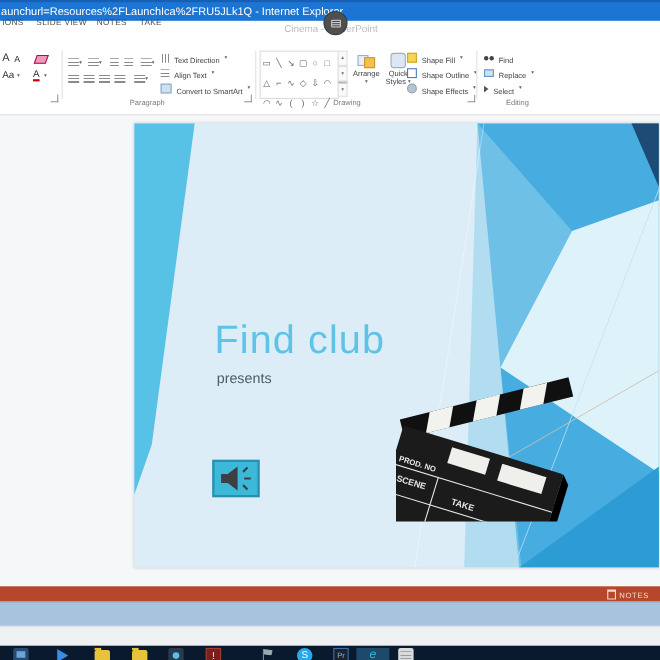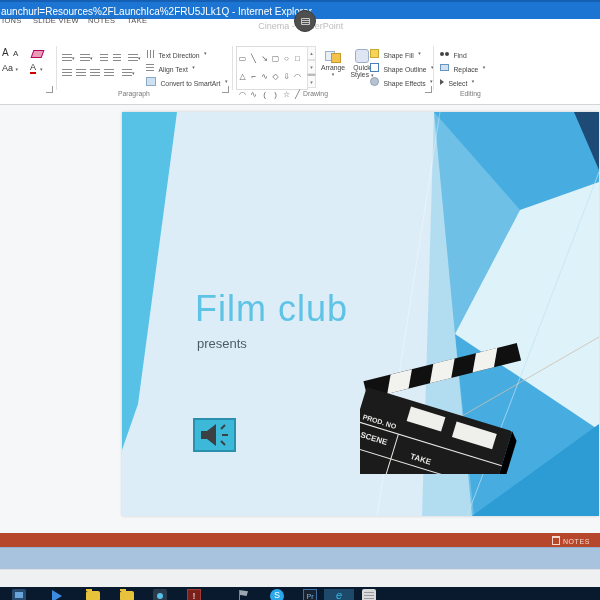--- a/index.html
+++ b/index.html
@@ -183,21 +183,21 @@
       <path d="M312 0 L477 0 L477 404 L350 404 Z" fill="#47ade0"></path>
       <path d="M312 0 L398 98 L333 222 L352 404 L300 404 Z" fill="#8fd0ec" opacity="0.55"></path>
       <path d="M477 70 L477 318 L333 222 L398 98 Z" fill="#ecf7fb" opacity="0.92"></path>
       <path d="M350 404 L477 404 L477 312 Z" fill="#2d9bd4"></path>
       <path d="M452 0 L477 0 L477 58 Z" fill="#1d4b75"></path>
       <line x1="243" y1="360" x2="477" y2="225" stroke="#cdbfae" stroke-width="0.8"></line>
       <line x1="318" y1="0" x2="255" y2="404" stroke="#ffffff" stroke-width="0.7" opacity="0.5"></line>
       <line x1="477" y1="60" x2="345" y2="404" stroke="#bfe2f2" stroke-width="0.7"></line>
     </svg>
 
-    <div class="abs slide-title">Film club</div>
+    <div class="abs slide-title">Find club</div>
     <div class="abs slide-sub">presents</div>
 
     <div class="abs audio">
       <svg width="39" height="30" viewBox="0 0 39 30">
         <polygon points="6,11 12,11 21,4 21,26 12,19 6,19" fill="#3d4043"></polygon>
         <line x1="26" y1="9" x2="30" y2="5" stroke="#3d4043" stroke-width="2"></line>
         <line x1="27" y1="15" x2="33" y2="15" stroke="#3d4043" stroke-width="2"></line>
         <line x1="26" y1="21" x2="30" y2="25" stroke="#3d4043" stroke-width="2"></line>
       </svg>
     </div>

